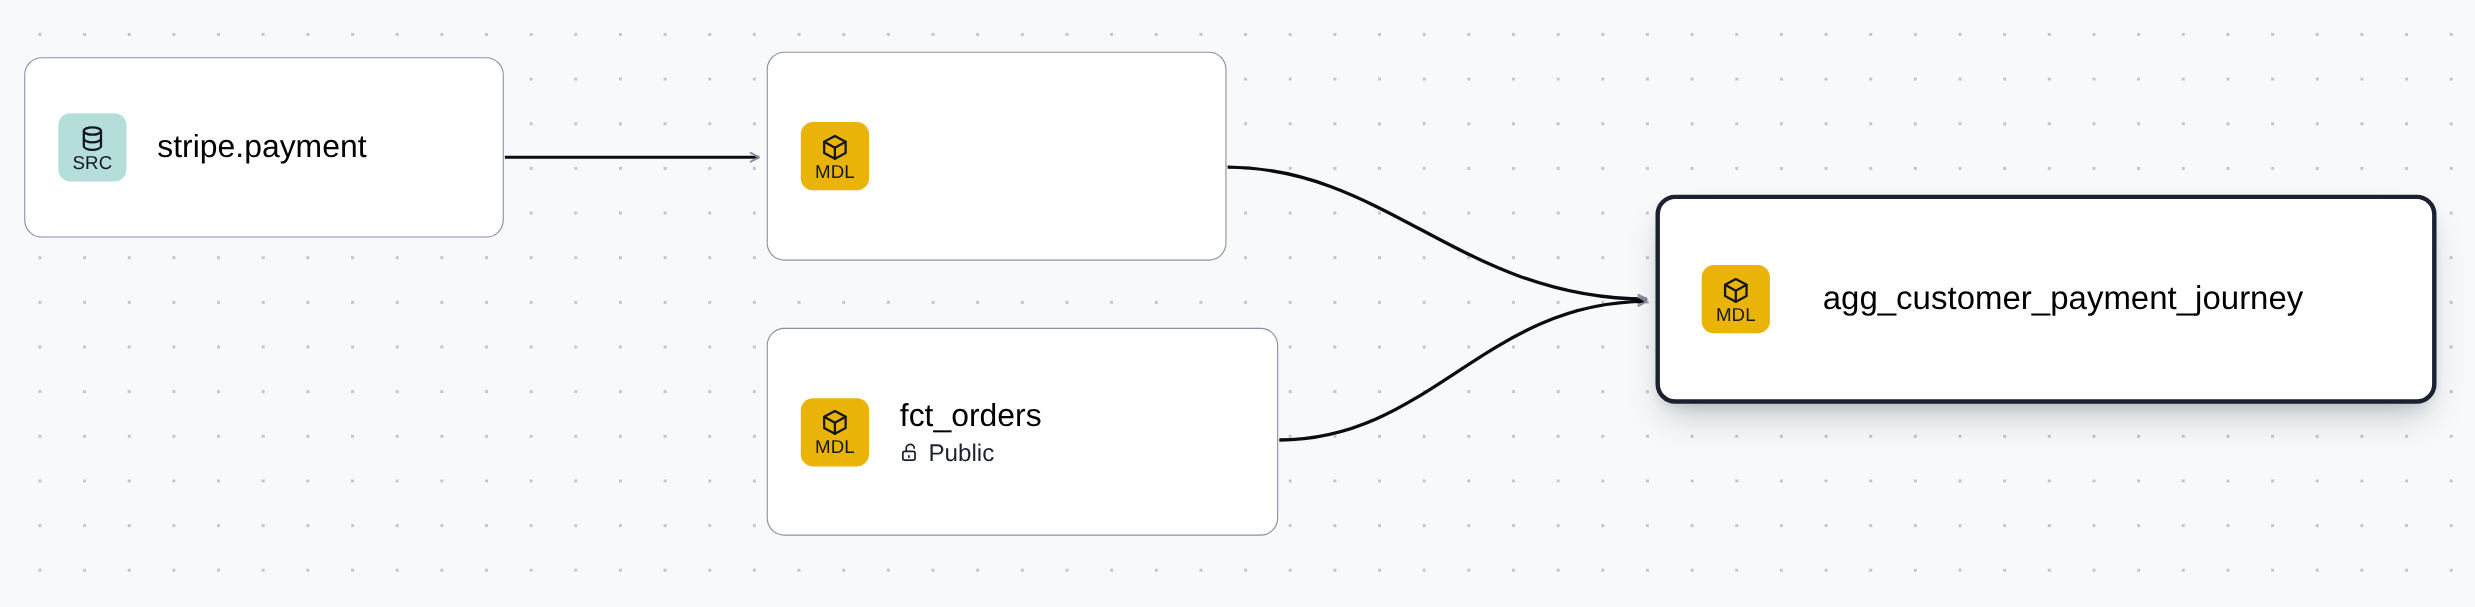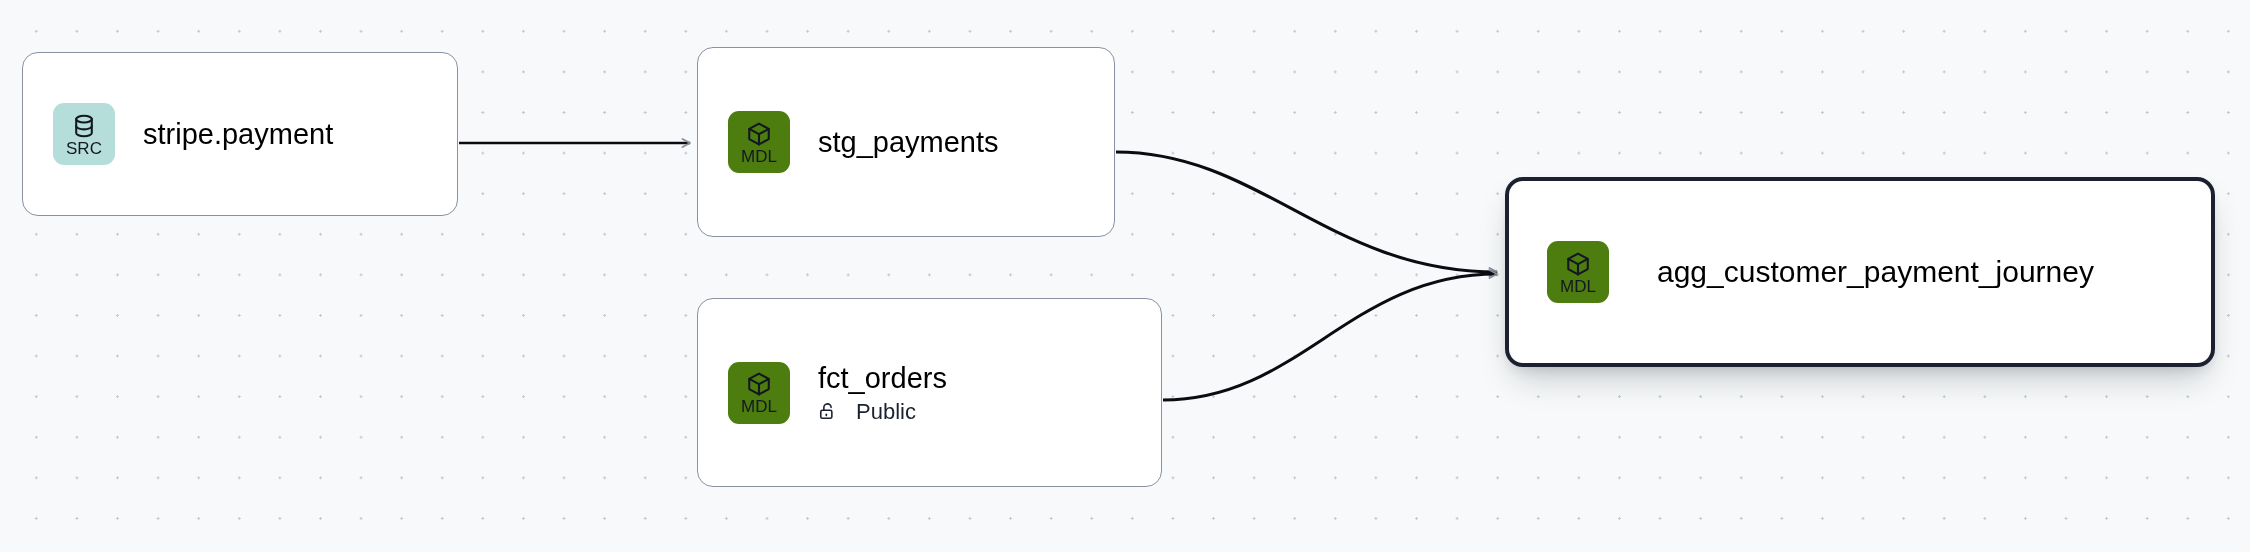--- a/index.html
+++ b/index.html
@@ -52,21 +52,21 @@
     width: 62px;
     height: 62px;
     border-radius: 11px;
     display: flex;
     flex-direction: column;
     align-items: center;
     justify-content: center;
     gap: 0px;
   }
   .badge.src { background: #b5dedb; }
-  .badge.mdl { background: #4d7c0f; align-items: center; }
+  .badge.mdl { background: #eab308; align-items: center; }
   .badge .glyph {
     width: 26px;
     height: 26px;
     display: block;
     margin-top: 2px;
   }
   .badge .code {
     font-size: 17px;
     line-height: 18px;
     color: #141821;
@@ -84,21 +84,21 @@
   .node-title {
     font-size: 29px;
     line-height: 34px;
     color: #000000;
     white-space: nowrap;
   }
   .node.selected .node-title { font-size: 30px; margin-left: 20px; }
   .node-sub {
     display: flex;
     align-items: center;
-    gap: 19px;
+    gap: 7px;
     font-size: 22px;
     line-height: 26px;
     color: #1b2130;
     margin-top: 4px;
   }
   .node-sub .lock-glyph {
     width: 19px;
     height: 19px;
     display: block;
   }
@@ -144,23 +144,20 @@
 
   <div class="node" id="node-stg-payments">
     <div class="badge mdl">
       <svg class="glyph" viewBox="0 0 24 24" fill="none" stroke="#121722" stroke-width="1.9" stroke-linecap="round" stroke-linejoin="round">
         <path d="M12,2.4 L21,7.3 L12,12.2 L3,7.3 Z"></path>
         <path d="M3,7.3 V16.7 L12,21.6 V12.2"></path>
         <path d="M21,7.3 V16.7 L12,21.6"></path>
       </svg>
       <span class="code">MDL</span>
     </div>
-    <div class="labels">
-      <span class="node-title">stg_payments</span>
-    </div>
   </div>
 
   <div class="node" id="node-fct-orders">
     <div class="badge mdl">
       <svg class="glyph" viewBox="0 0 24 24" fill="none" stroke="#121722" stroke-width="1.9" stroke-linecap="round" stroke-linejoin="round">
         <path d="M12,2.4 L21,7.3 L12,12.2 L3,7.3 Z"></path>
         <path d="M3,7.3 V16.7 L12,21.6 V12.2"></path>
         <path d="M21,7.3 V16.7 L12,21.6"></path>
       </svg>
       <span class="code">MDL</span>

